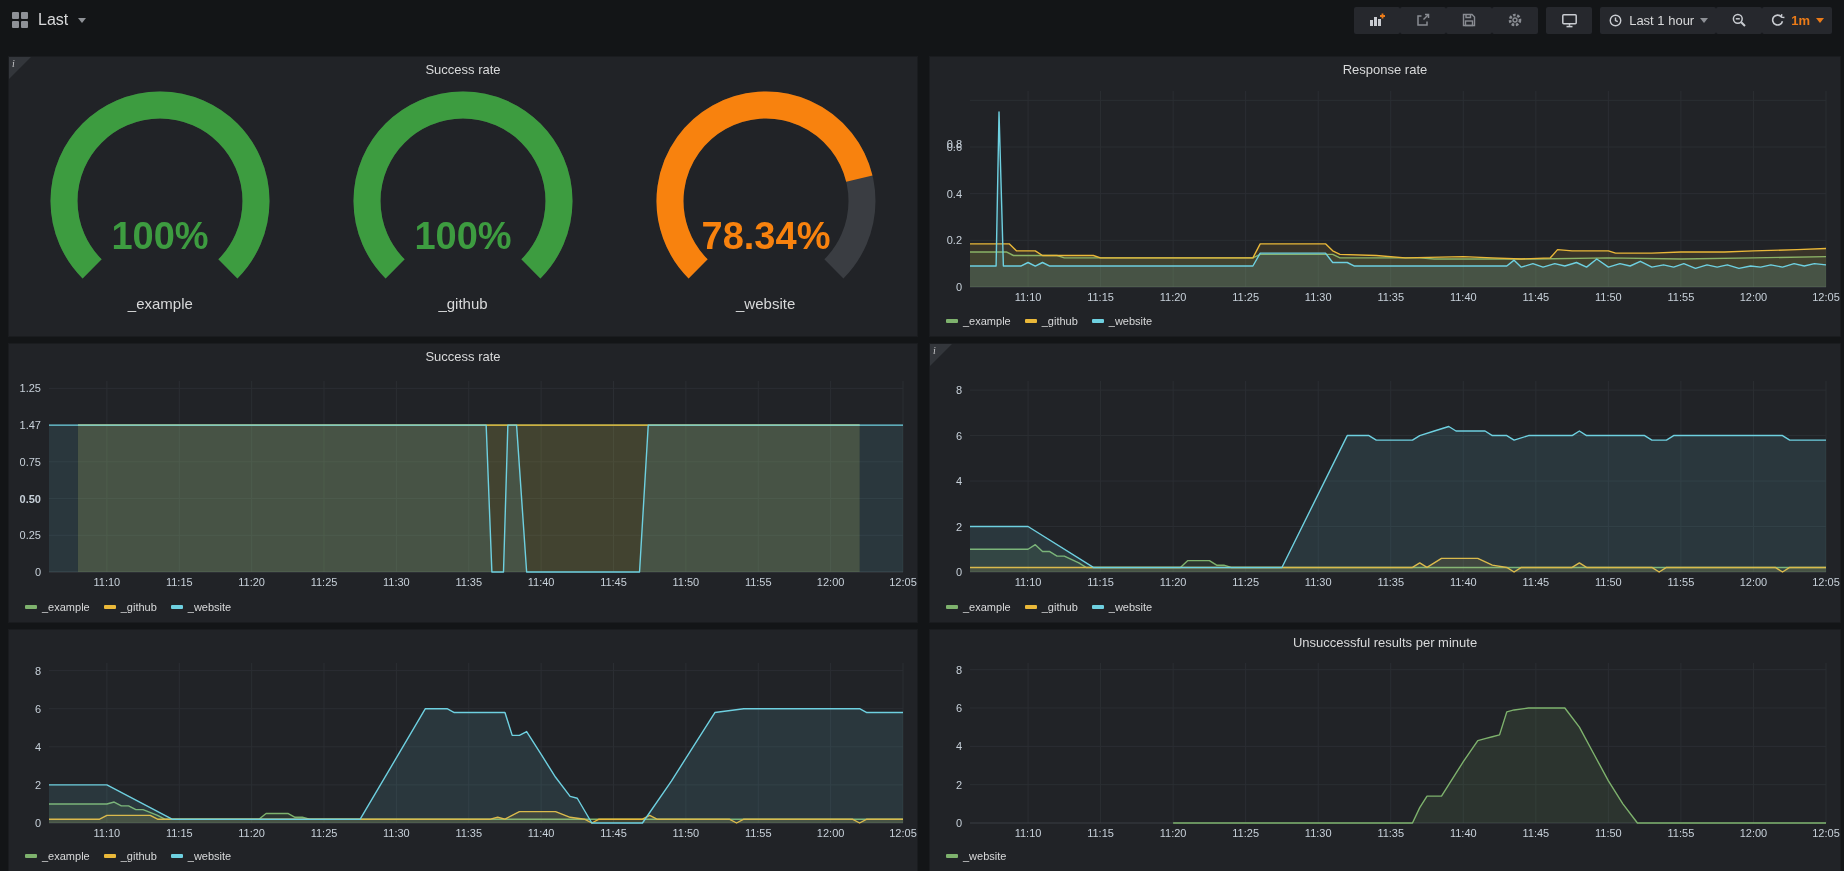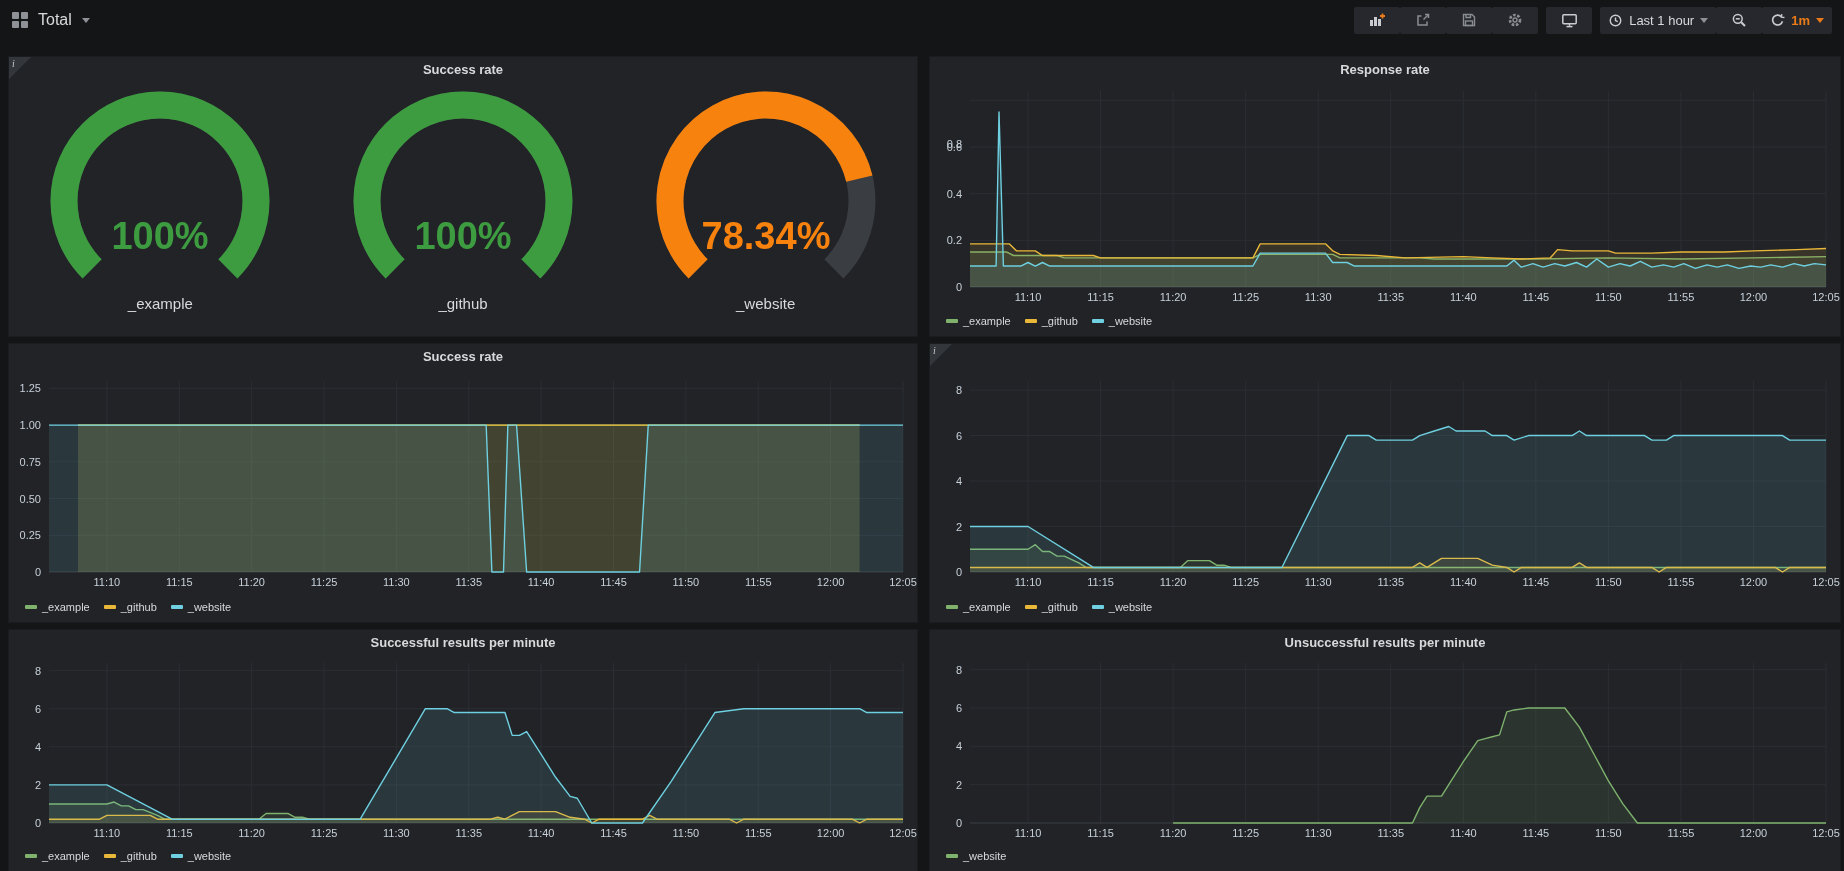--- a/index.html
+++ b/index.html
@@ -15,21 +15,21 @@
   .toolbar{margin-left:auto;display:flex;align-items:center;}
   .tbtn{height:27px;min-width:30px;background:#26282d;border-radius:2px;display:flex;align-items:center;
     justify-content:center;gap:6px;padding:0 8px;color:#898c92;cursor:pointer;}
   .tbtn svg{display:block;}
   .gap{width:8px;}
   .tbtn.time,.tbtn.refresh{color:#d8d9da;font-size:13px;}
   .refresh-val{color:#eb7b18;font-weight:bold;}
   .refresh .caret{border-top-color:#eb7b18;}
   
   .panel{position:absolute;background:#212327;border:1px solid #1a1c1f;box-sizing:border-box;}
-  .panel-title{height:26px;line-height:26px;text-align:center;color:#d8d9da;font-size:13px;font-weight:700;cursor:pointer;}
+  .panel-title{height:26px;line-height:26px;text-align:center;color:#d8d9da;font-size:13px;font-weight:400;cursor:pointer;}
   .corner-info{position:absolute;top:0;left:0;width:0;height:0;border-top:22px solid #33363b;
     border-right:22px solid transparent;cursor:pointer;}
   .corner-info i{position:absolute;top:-21px;left:3px;font-size:10px;color:#c8c9cb;
     font-family:"Liberation Serif",serif;font-style:italic;}
   
   .plot{position:absolute;left:40px;right:14px;}
   .r1 .plot{top:34px;bottom:49px;} .r2 .plot{top:37px;bottom:50px;} .r3 .plot{top:33px;bottom:48px;}
   .plot svg{position:absolute;inset:0;width:100%;height:100%;overflow:visible;}
   .xlab{position:absolute;top:100%;margin-top:4px;transform:translateX(-50%);font-size:11px;color:#c7d0d9;white-space:nowrap;}
   .ylab{position:absolute;right:100%;margin-right:8px;transform:translateY(-50%);font-size:11px;color:#c7d0d9;white-space:nowrap;}
@@ -46,21 +46,21 @@
 <body>
 
 <div class="navbar">
   <div class="brand">
     <span class="grid-icon">
         <span></span>
         <span></span>
         <span></span>
         <span></span>
       </span>
-    <span class="brand-title">Total</span>
+    <span class="brand-title">Last</span>
     <span class="caret"></span>
   </div>
   <div class="toolbar">
     <div class="tbtn">
       <svg width="18" height="16" viewBox="0 0 18 16">
         <rect x="2" y="8" width="3" height="6" fill="#c9ccd1"></rect>
           <rect x="6" y="5" width="3" height="9" fill="#c9ccd1"></rect>
           <rect x="10" y="7" width="3" height="7" fill="#c9ccd1"></rect>
         <path d="M14.5 1.5 v5 M12 4 h5" stroke="#eb7b18" stroke-width="1.8" fill="none"></path>
       </svg>
@@ -242,23 +242,23 @@
       <div class="xlab" style="left: 40.678%;">11:30</div>
       <div class="xlab" style="left: 49.1525%;">11:35</div>
       <div class="xlab" style="left: 57.6271%;">11:40</div>
       <div class="xlab" style="left: 66.1017%;">11:45</div>
       <div class="xlab" style="left: 74.5763%;">11:50</div>
       <div class="xlab" style="left: 83.0508%;">11:55</div>
       <div class="xlab" style="left: 91.5254%;">12:00</div>
       <div class="xlab" style="left: 100%;">12:05</div>
       <div class="ylab" style="top: 100%;">0</div>
       <div class="ylab" style="top: 80.7692%;">0.25</div>
-      <div class="ylab" style="top: 61.5385%;">0.50</div>
+      <div class="ylab" style="top: 61.5385%; font-weight: bold;">0.50</div>
       <div class="ylab" style="top: 42.3077%;">0.75</div>
-      <div class="ylab" style="top: 23.0769%;">1.00</div>
+      <div class="ylab" style="top: 23.0769%;">1.47</div>
       <div class="ylab" style="top: 3.84615%;">1.25</div>
     </div>
   <div class="legend">
       <div class="legend-item">
         <div class="sw" style="background: rgb(126, 178, 109);"></div>
         <div class="nm">_example</div>
       </div>
       <div class="legend-item">
         <div class="sw" style="background: rgb(234, 184, 57);"></div>
         <div class="nm">_github</div>
@@ -328,21 +328,20 @@
         <div class="nm">_github</div>
       </div>
       <div class="legend-item">
         <div class="sw" style="background: rgb(110, 208, 224);"></div>
         <div class="nm">_website</div>
       </div>
     </div>
 </div>
 
 <div class="panel r3" style="left:8px;top:629px;width:910px;height:243px">
-  <div class="panel-title">Successful results per minute</div>
   <div class="plot">
       <svg viewBox="0 0 100 100" preserveAspectRatio="none">
         <line x1="6.779661016949152" x2="6.779661016949152" y1="0" y2="100" stroke="#2b2e33" stroke-width="1" vector-effect="non-scaling-stroke"></line>
         <line x1="15.254237288135593" x2="15.254237288135593" y1="0" y2="100" stroke="#2b2e33" stroke-width="1" vector-effect="non-scaling-stroke"></line>
         <line x1="23.728813559322035" x2="23.728813559322035" y1="0" y2="100" stroke="#2b2e33" stroke-width="1" vector-effect="non-scaling-stroke"></line>
         <line x1="32.20338983050847" x2="32.20338983050847" y1="0" y2="100" stroke="#2b2e33" stroke-width="1" vector-effect="non-scaling-stroke"></line>
         <line x1="40.67796610169492" x2="40.67796610169492" y1="0" y2="100" stroke="#2b2e33" stroke-width="1" vector-effect="non-scaling-stroke"></line>
         <line x1="49.152542372881356" x2="49.152542372881356" y1="0" y2="100" stroke="#2b2e33" stroke-width="1" vector-effect="non-scaling-stroke"></line>
         <line x1="57.6271186440678" x2="57.6271186440678" y1="0" y2="100" stroke="#2b2e33" stroke-width="1" vector-effect="non-scaling-stroke"></line>
         <line x1="66.10169491525424" x2="66.10169491525424" y1="0" y2="100" stroke="#2b2e33" stroke-width="1" vector-effect="non-scaling-stroke"></line>

